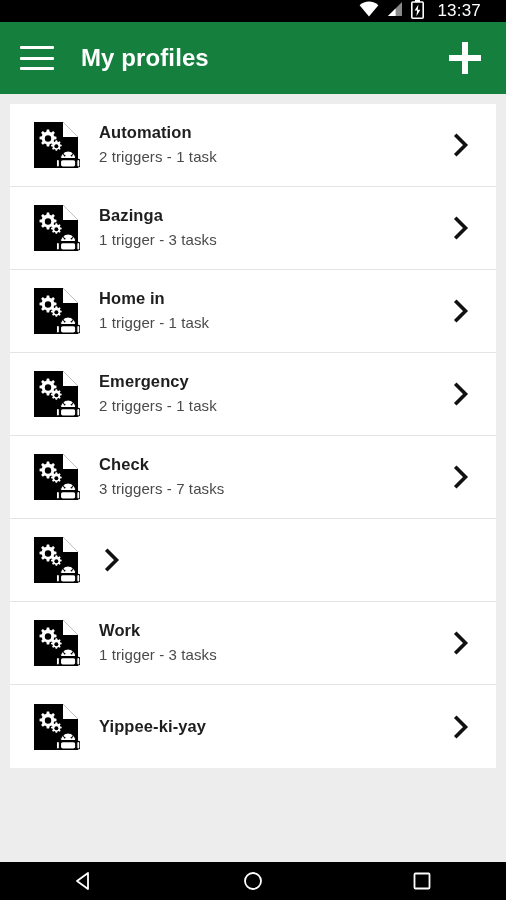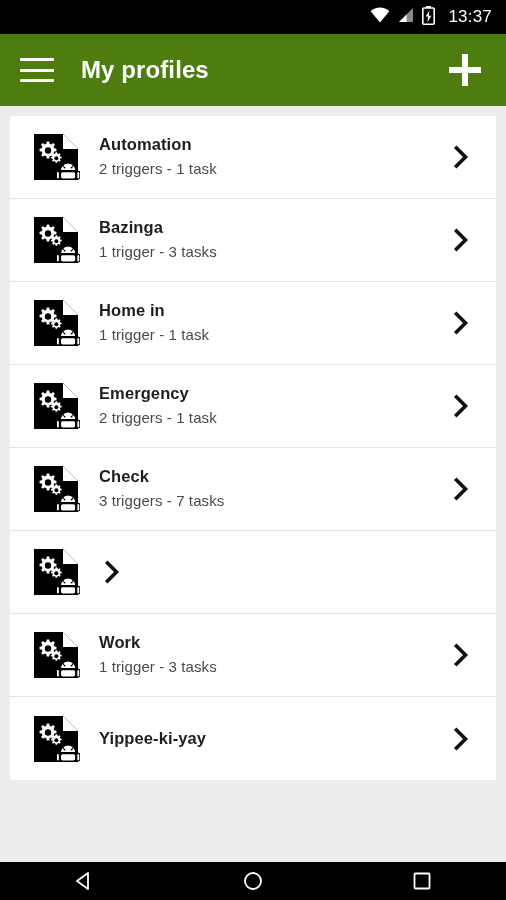--- a/index.html
+++ b/index.html
@@ -6,33 +6,33 @@
   html, body {
     width:506px; height:900px;
     background:#ededed;
     font-family:"Liberation Sans", sans-serif;
     overflow:hidden;
   }
   .phone { position:relative; width:506px; height:900px; background:#ededed; }
 
   
   .statusbar {
-    height:34px; background:#000;
+    height:22px; background:#000;
     display:flex; align-items:center; justify-content:flex-end;
-    padding-right:14px; gap:8px;
+    padding-right:25px; gap:8px;
   }
   .sb-icons { display:flex; align-items:center; gap:7px; }
   .sb-time {
     color:#fff; font-size:17px; font-weight:400;
     letter-spacing:.2px; margin-left:5px;
   }
 
   
   .toolbar {
-    height:72px; background:#4d7c0f;
+    height:72px; background:#15803d;
     display:flex; align-items:center; padding:0 20px;
   }
   .hamburger {
     width:34px; height:24px; display:flex; flex-direction:column;
     justify-content:space-between; cursor:pointer; flex:0 0 auto;
   }
   .hamburger span { display:block; height:3px; background:#fff; border-radius:1px; }
   .toolbar-title {
     color:#fff; font-size:24px; font-weight:bold;
     margin-left:27px; letter-spacing:.1px; white-space:nowrap;

